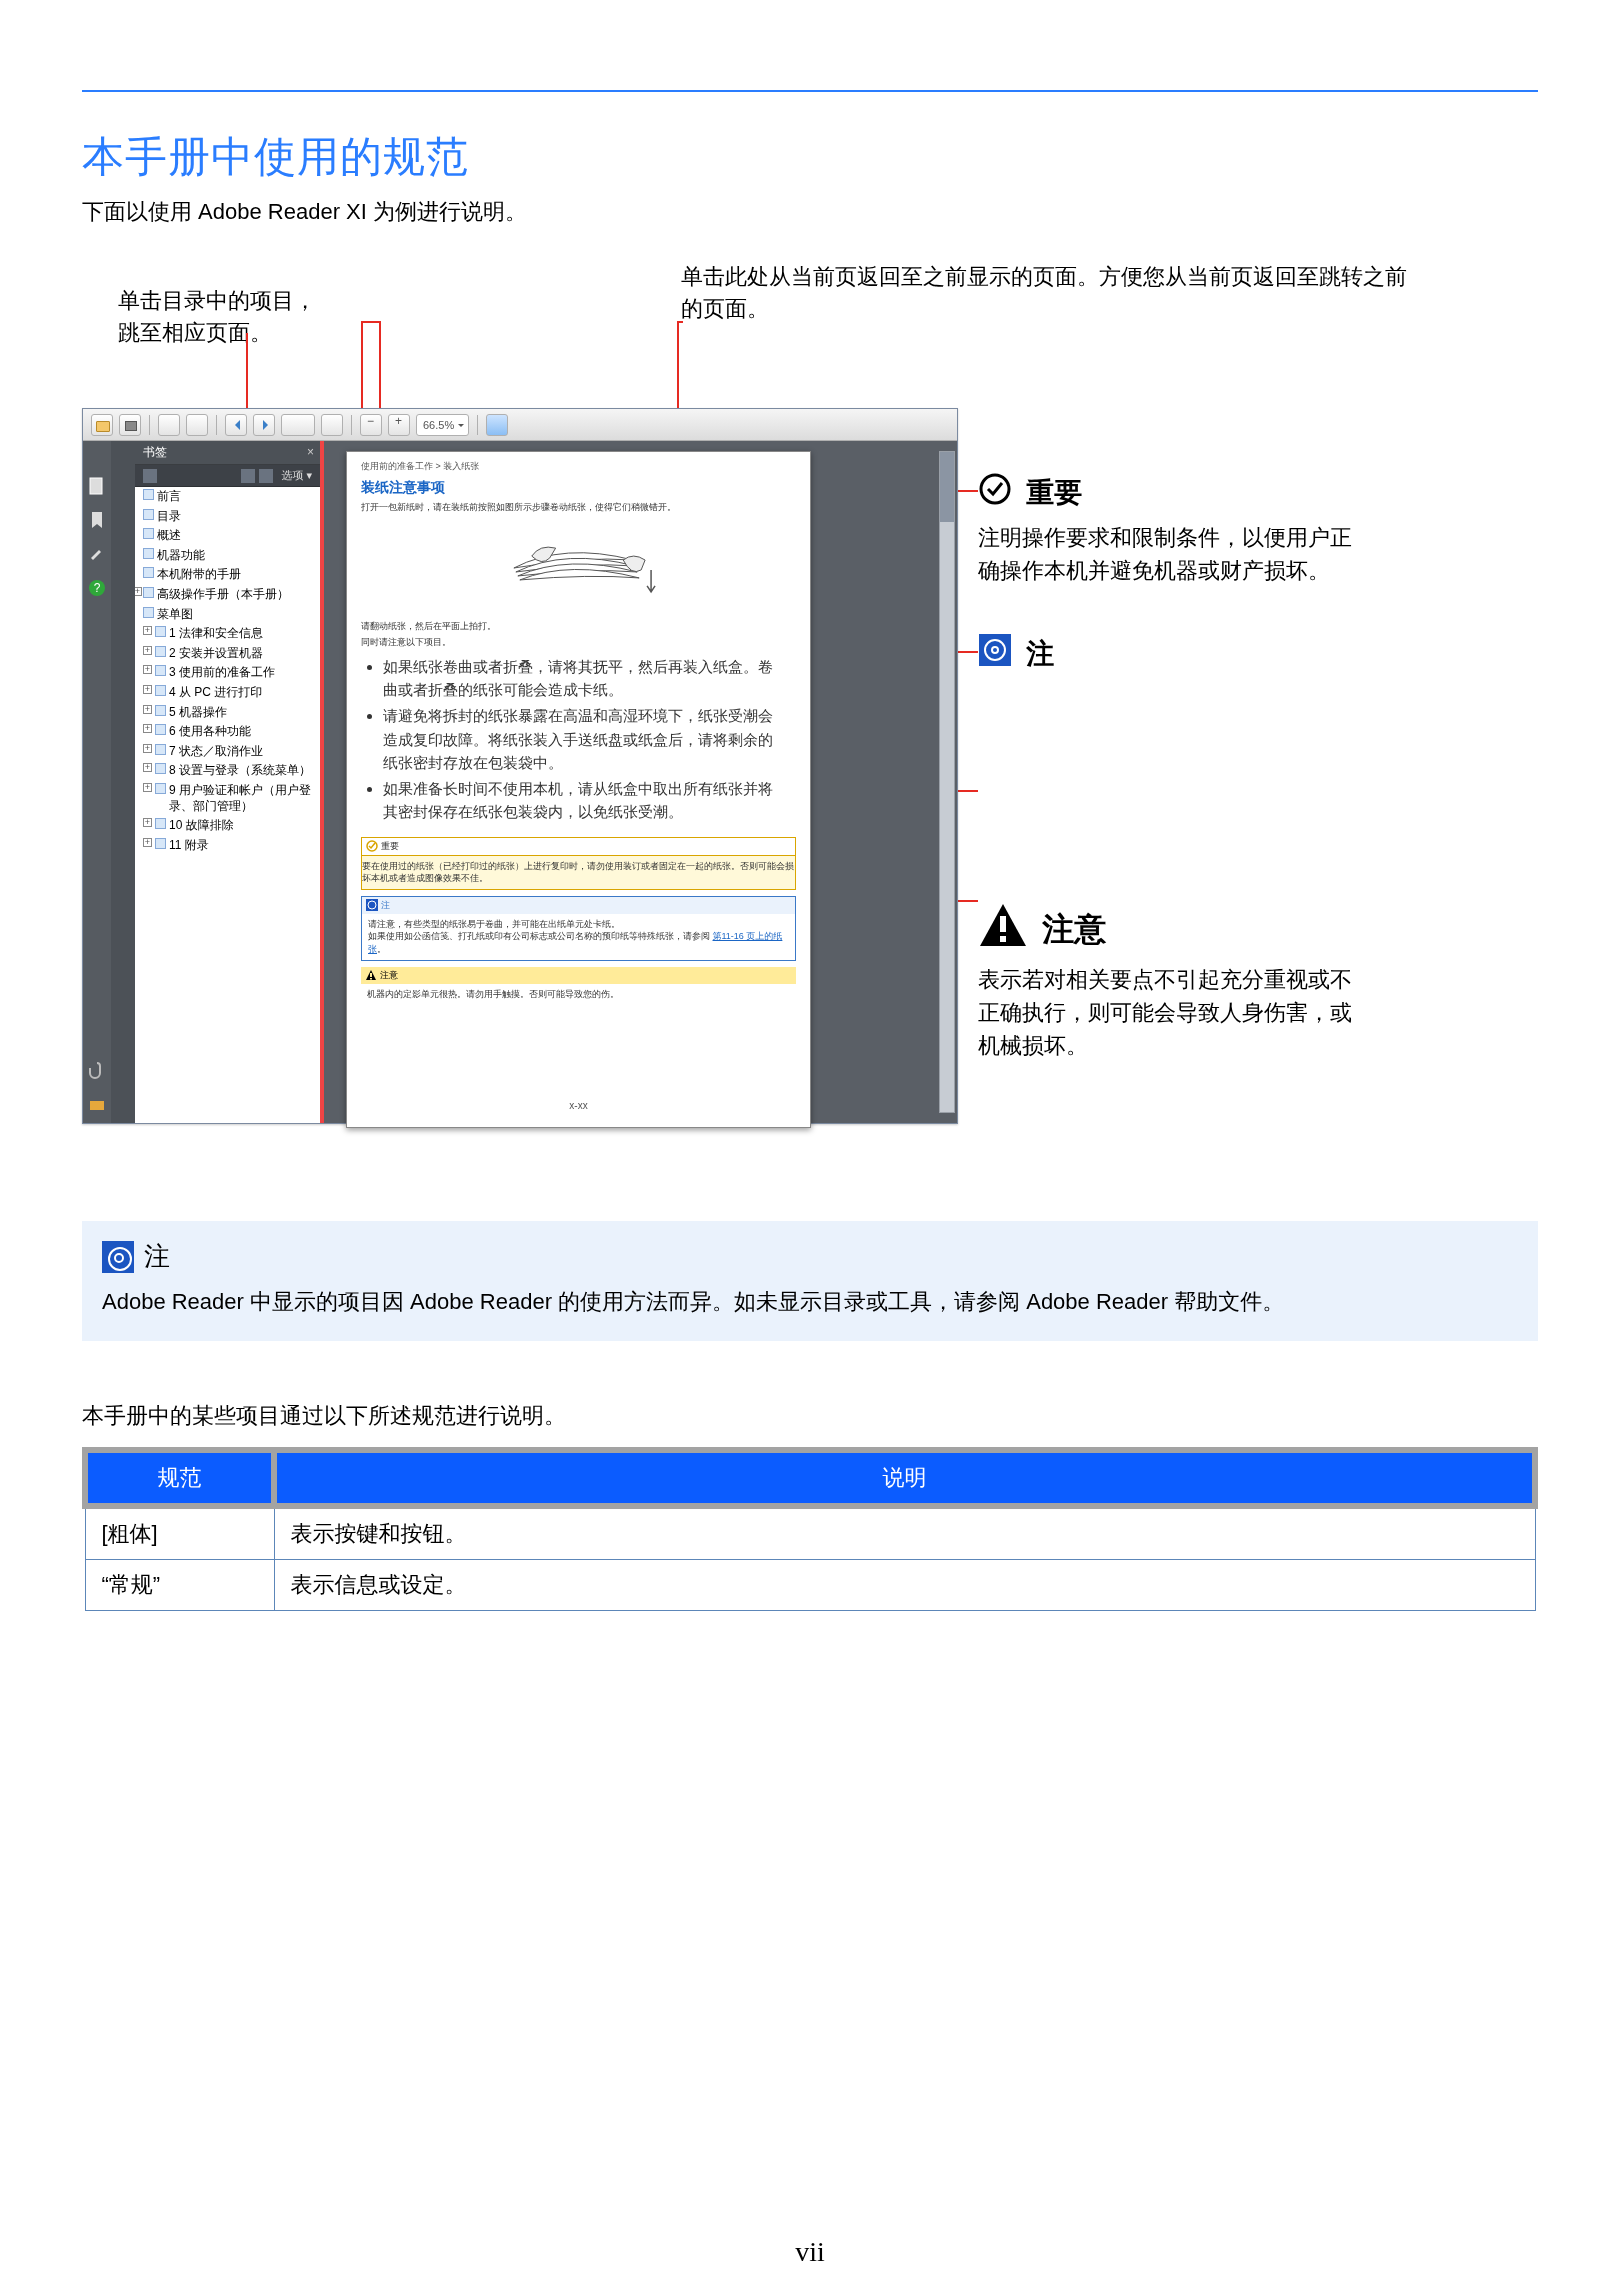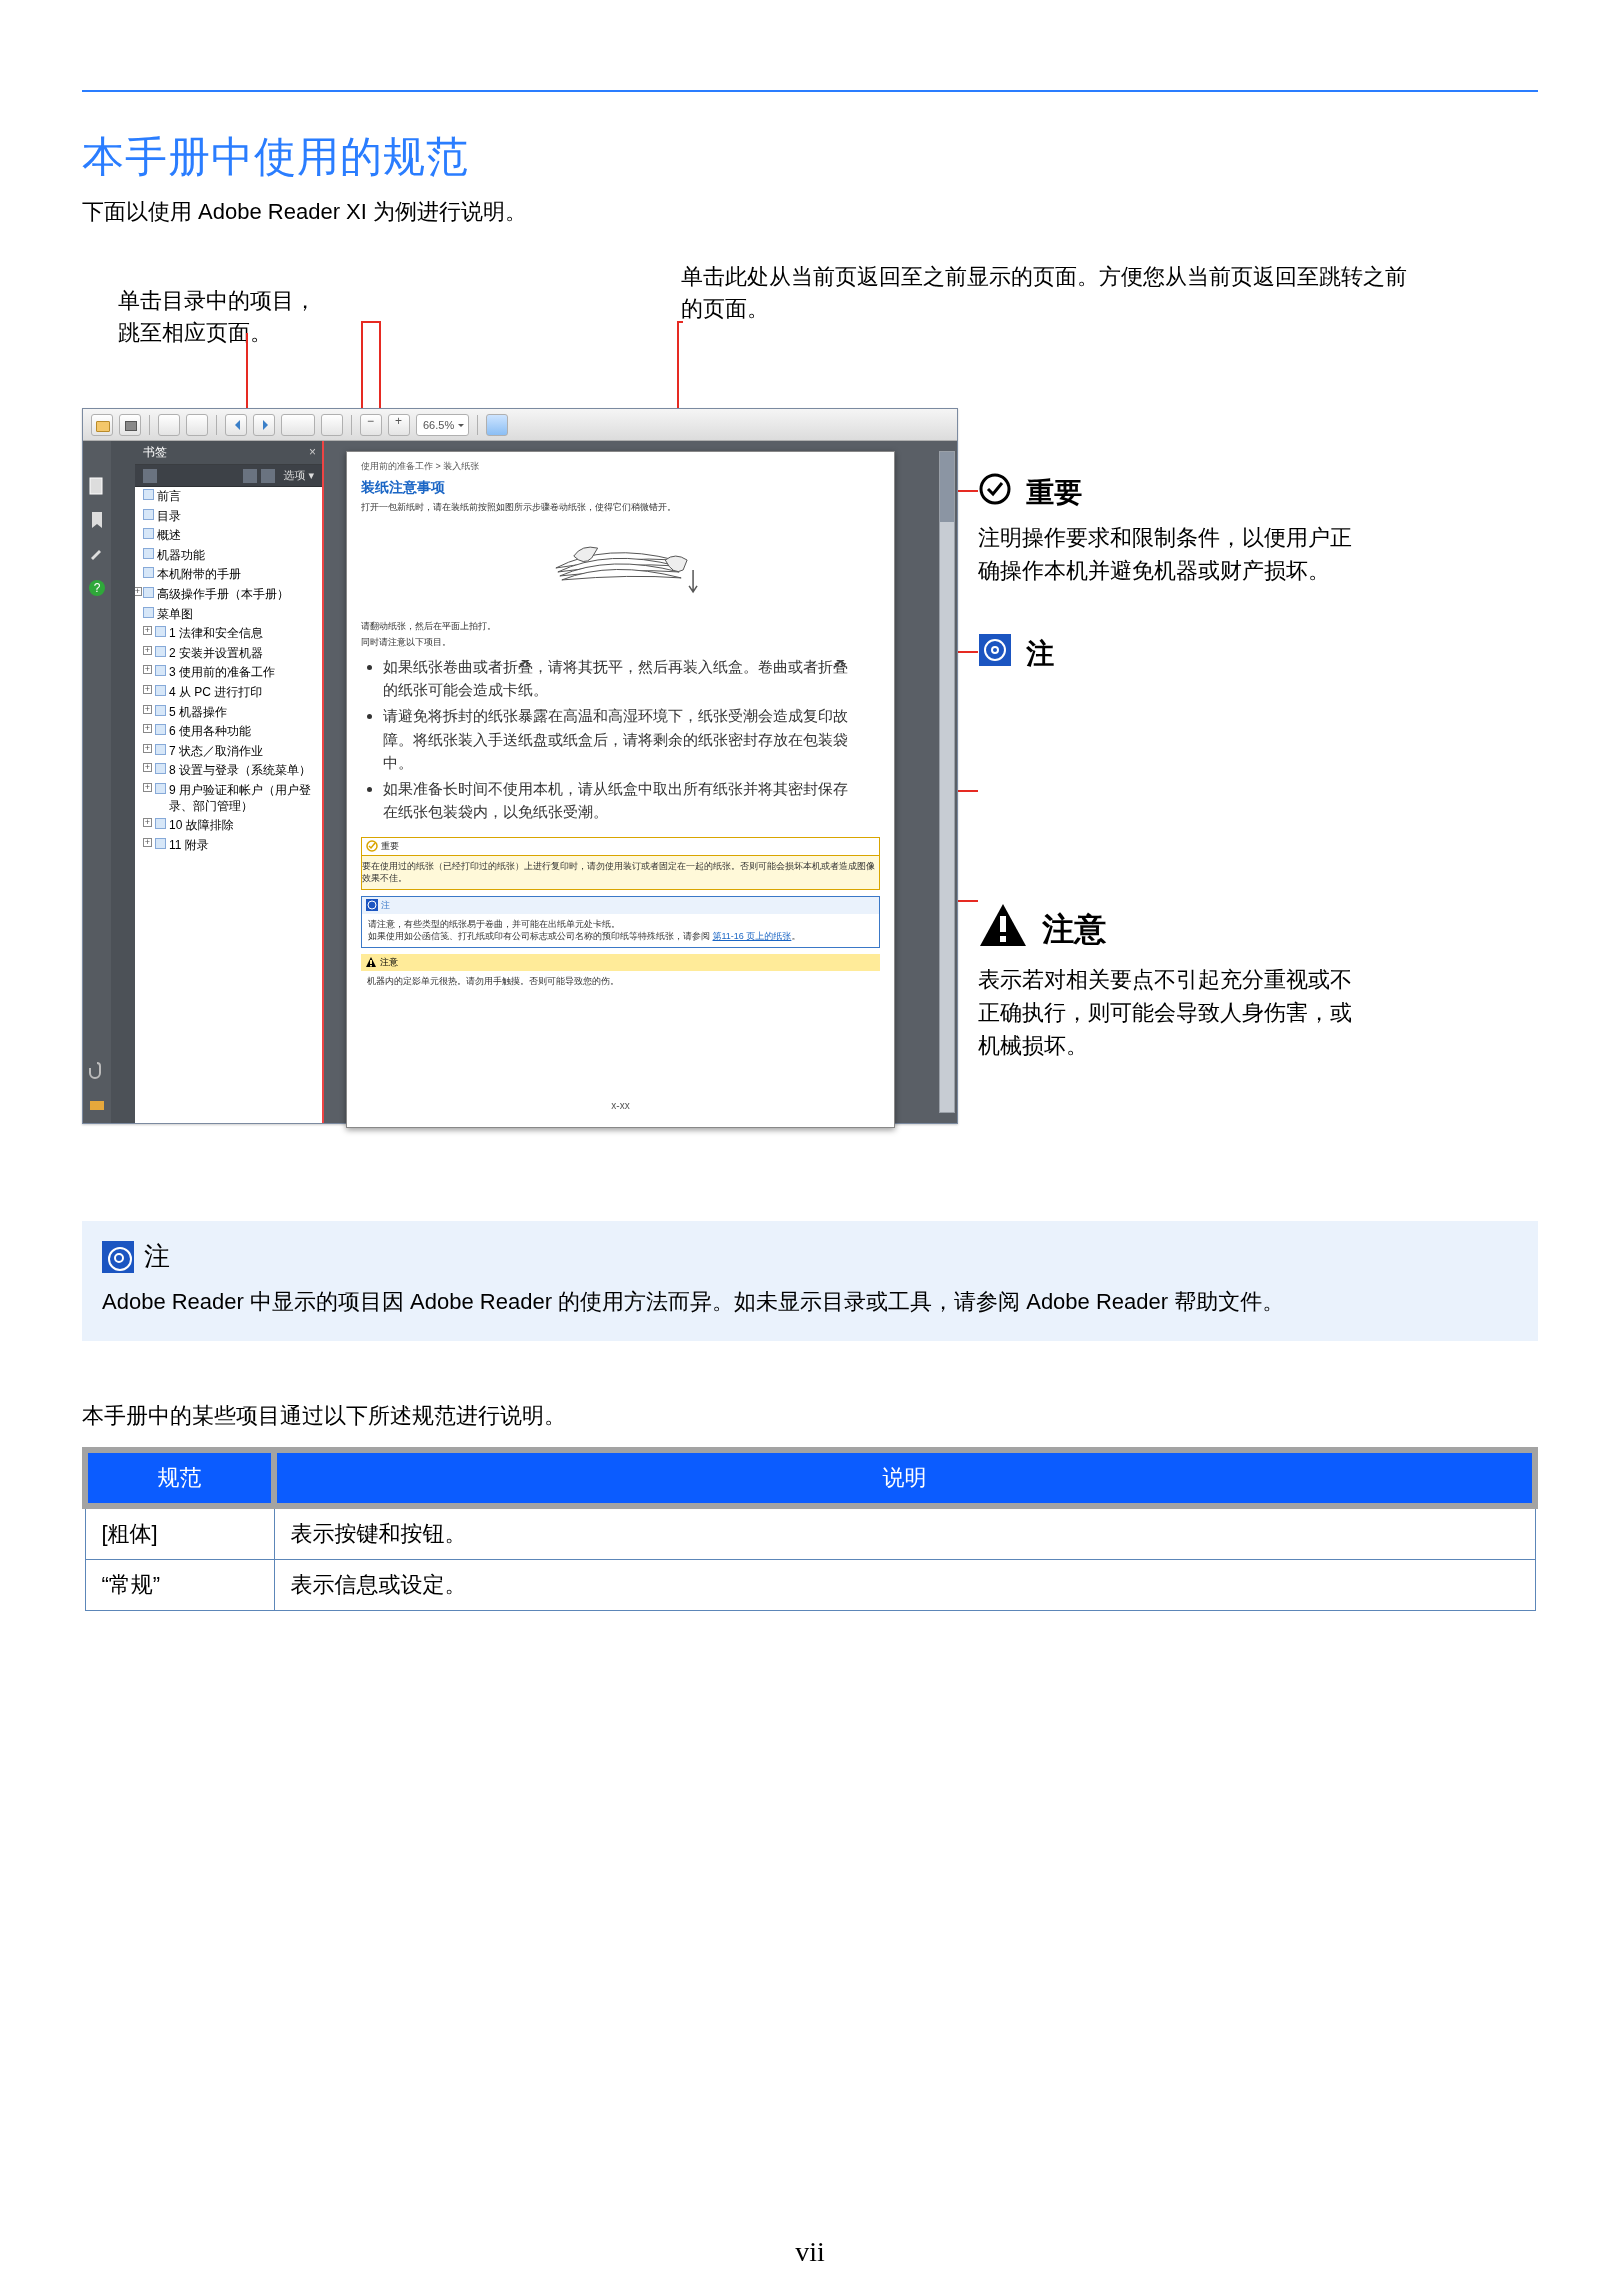--- a/index.html
+++ b/index.html
@@ -65,38 +65,38 @@
   .tb-zoom::after{content:"";position:absolute;right:4px;top:9px;border:3px solid transparent;border-top-color:#555;}
 
   .reader-body { position:absolute; top:32px; left:0; right:0; bottom:0; display:flex; }
   .toolstrip { width:28px; background:#565b61; display:flex; flex-direction:column; align-items:center; padding-top:36px; gap:16px; }
   .ts-icon { width:18px;height:18px; }
   .bookmark-panel {
     width:213px;
     background:#4c5157;
     color:#ddd;
     font-size:12px;
-    border-right:2px solid #ef4444;
+    border-right:4px solid #ef4444;
     display:flex;
     flex-direction:column;
     padding-left:24px;
   }
   .bm-head { height:24px;background:#4c5157;color:#fff;font-size:12px;display:flex;align-items:center;padding:0 8px;position:relative;border-bottom:1px solid #3a3d41;}
   .bm-head .close{position:absolute;right:6px;top:4px;color:#ccc;}
   .bm-sub { height:22px;background:#3d4147;color:#ddd;display:flex;align-items:center;justify-content:flex-end;padding:0 8px;font-size:11px;border-bottom:1px solid #2d3034;}
   .bm-list{flex:1;overflow:auto;background:#fff;color:#000;}
   .bm-item{font-size:12px;line-height:1.3;padding:2px 4px 2px 22px;display:flex;align-items:flex-start;gap:4px;position:relative;}
   .bm-item.lv2{padding-left:34px;}
   .bm-ic{position:absolute;left:8px;top:2px;width:11px;height:11px;border:1px solid #86a9d8;background:#d7e7f8;}
   .bm-item.lv2 .bm-ic{left:20px;}
   .bm-expand{position:absolute;left:-2px;top:2px;width:9px;height:9px;border:1px solid #888;background:#fff;font-size:9px;line-height:7px;text-align:center;color:#555;}
   .bm-item.lv2 .bm-expand{left:8px;}
 
   .page-area{flex:1;background:#5a5f66;position:relative;}
-  .page{position:absolute;left:22px;top:10px;width:549px;height:677px;background:#fff;border:1px solid #888;box-shadow:0 2px 6px rgba(0,0,0,.4);}
+  .page{position:absolute;left:22px;top:10px;width:465px;height:677px;background:#fff;border:1px solid #888;box-shadow:0 2px 6px rgba(0,0,0,.4);}
   .pg-crumb{font-size:9px;color:#555;padding:8px 14px 0;}
   .pg-h{color:#1b66c5;font-size:14px;font-weight:600;padding:6px 14px 2px;}
   .pg-p{font-size:9px;color:#333;padding:2px 14px;line-height:1.4;}
   .pg-fig{margin:6px auto;width:169px;height:90px;position:relative;}
   .pg-bullets{font-size:15px;color:#333;padding:4px 36px;line-height:1.55;}
   .pg-important{margin:6px 14px 0;border:1px solid #d9a500;}
   .pg-important-head{background:#fff;padding:2px 4px;font-size:9px;color:#333;border-bottom:1px solid #d9a500;display:flex;align-items:center;gap:3px;}
   .pg-important-body{background:#fff9d9;font-size:9px;color:#333;padding:4px 0;line-height:1.4;}
   .pg-note{margin:6px 14px 0;border:1px solid #3a78c7;}
   .pg-note-head{background:#eaf2fc;padding:2px 4px;font-size:9px;color:#3a78c7;display:flex;align-items:center;gap:3px;}

